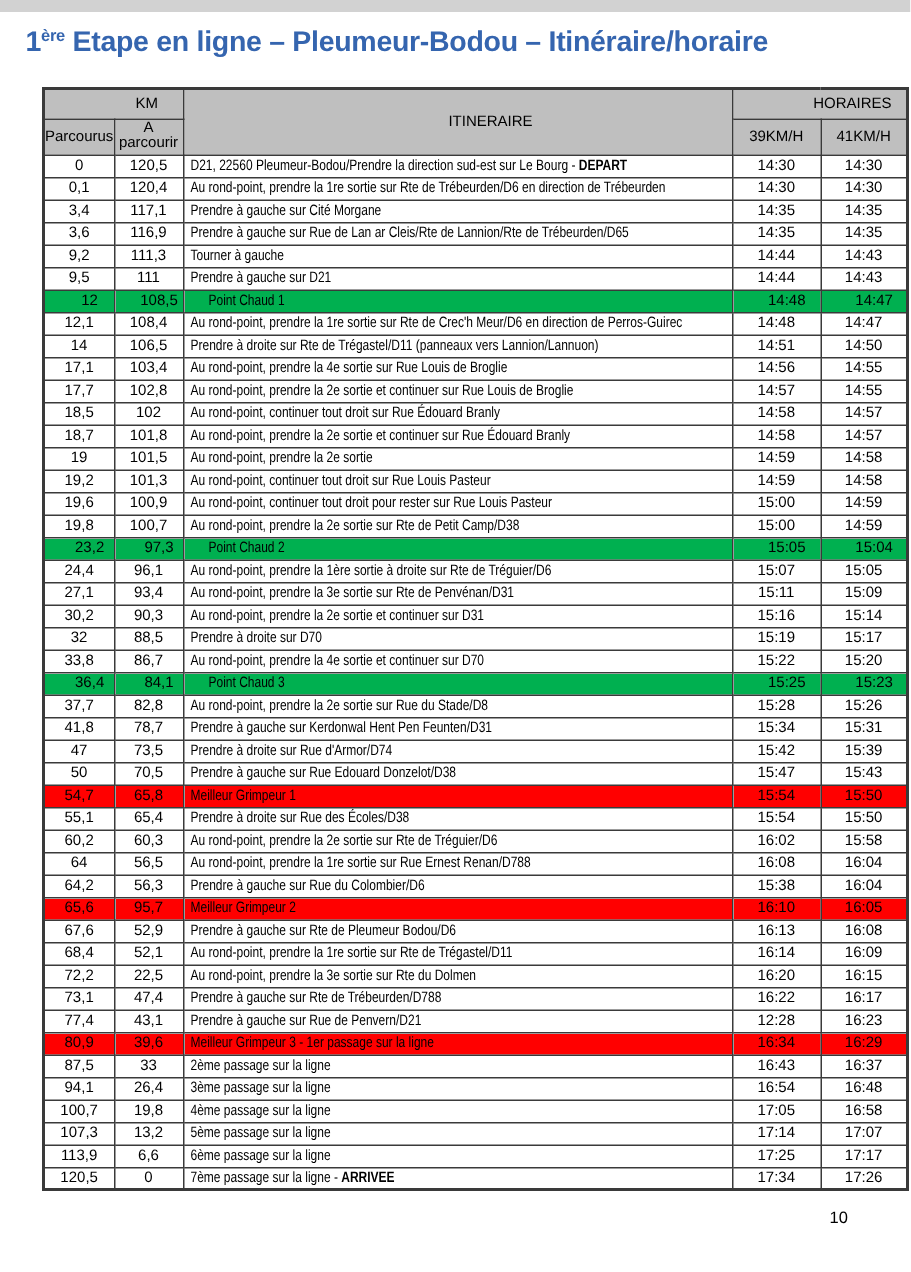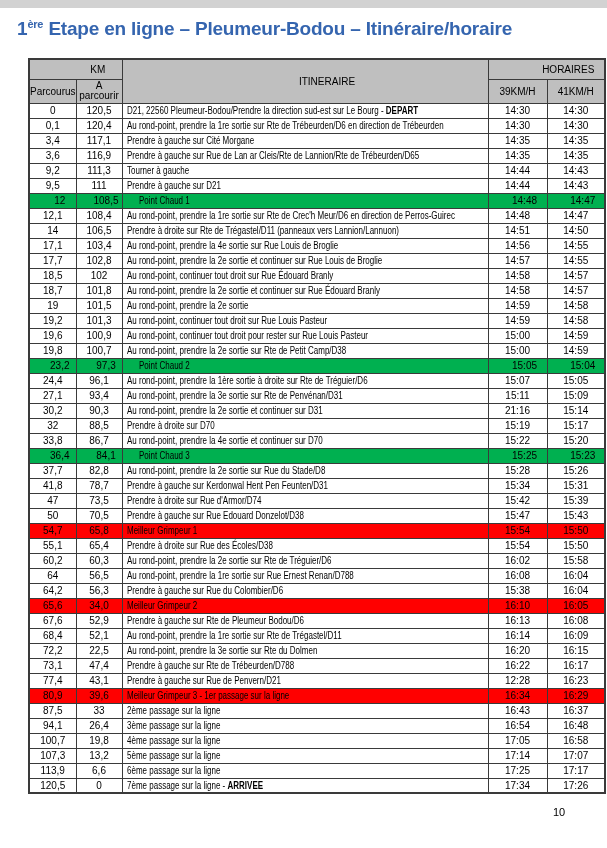--- a/index.html
+++ b/index.html
@@ -238,21 +238,21 @@
         <td class="num">27,1</td>
         <td class="num">93,4</td>
         <td class="it"><span class="it-text">Au rond-point, prendre la 3e sortie sur Rte de Penvénan/D31</span></td>
         <td class="time">15:11</td>
         <td class="time">15:09</td>
       </tr>
       <tr>
         <td class="num">30,2</td>
         <td class="num">90,3</td>
         <td class="it"><span class="it-text">Au rond-point, prendre la 2e sortie et continuer sur D31</span></td>
-        <td class="time">21:16</td>
+        <td class="time">15:16</td>
         <td class="time">15:14</td>
       </tr>
       <tr>
         <td class="num">32</td>
         <td class="num">88,5</td>
         <td class="it"><span class="it-text">Prendre à droite sur D70</span></td>
         <td class="time">15:19</td>
         <td class="time">15:17</td>
       </tr>
       <tr>
@@ -327,21 +327,21 @@
       </tr>
       <tr>
         <td class="num">64,2</td>
         <td class="num">56,3</td>
         <td class="it"><span class="it-text">Prendre à gauche sur Rue du Colombier/D6</span></td>
         <td class="time">15:38</td>
         <td class="time">16:04</td>
       </tr>
       <tr class="row-red">
         <td class="num">65,6</td>
-        <td class="num">34,0</td>
+        <td class="num">95,7</td>
         <td class="it"><span class="it-text">Meilleur Grimpeur 2</span></td>
         <td class="time">16:10</td>
         <td class="time">16:05</td>
       </tr>
       <tr>
         <td class="num">67,6</td>
         <td class="num">52,9</td>
         <td class="it"><span class="it-text">Prendre à gauche sur Rte de Pleumeur Bodou/D6</span></td>
         <td class="time">16:13</td>
         <td class="time">16:08</td>

